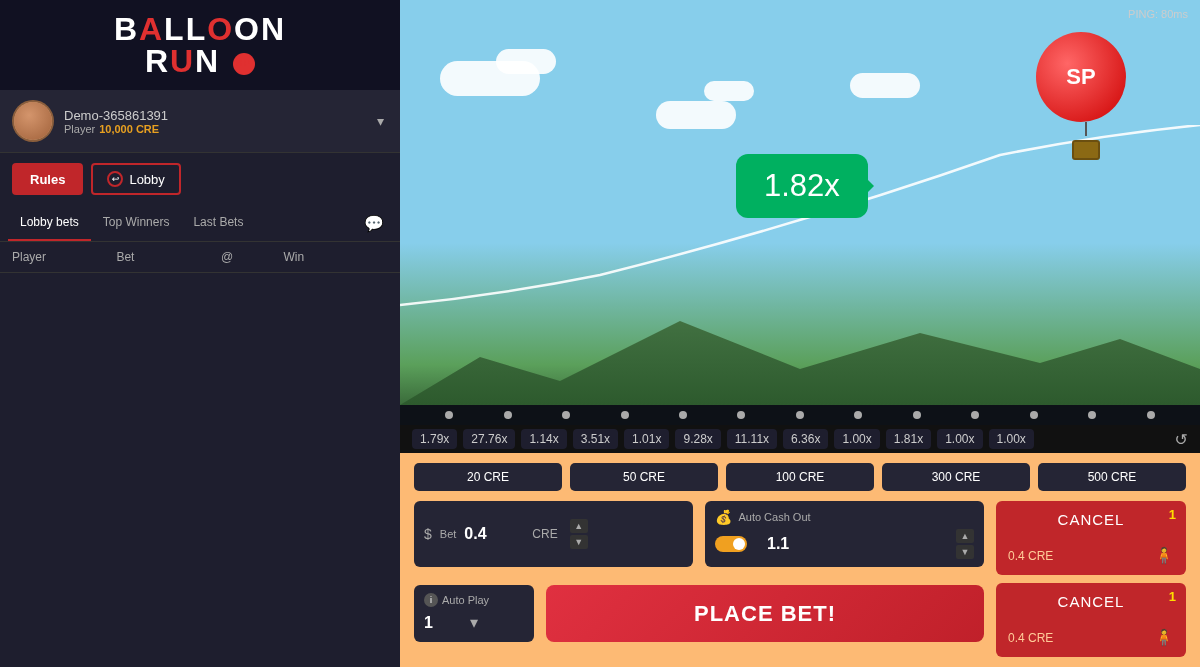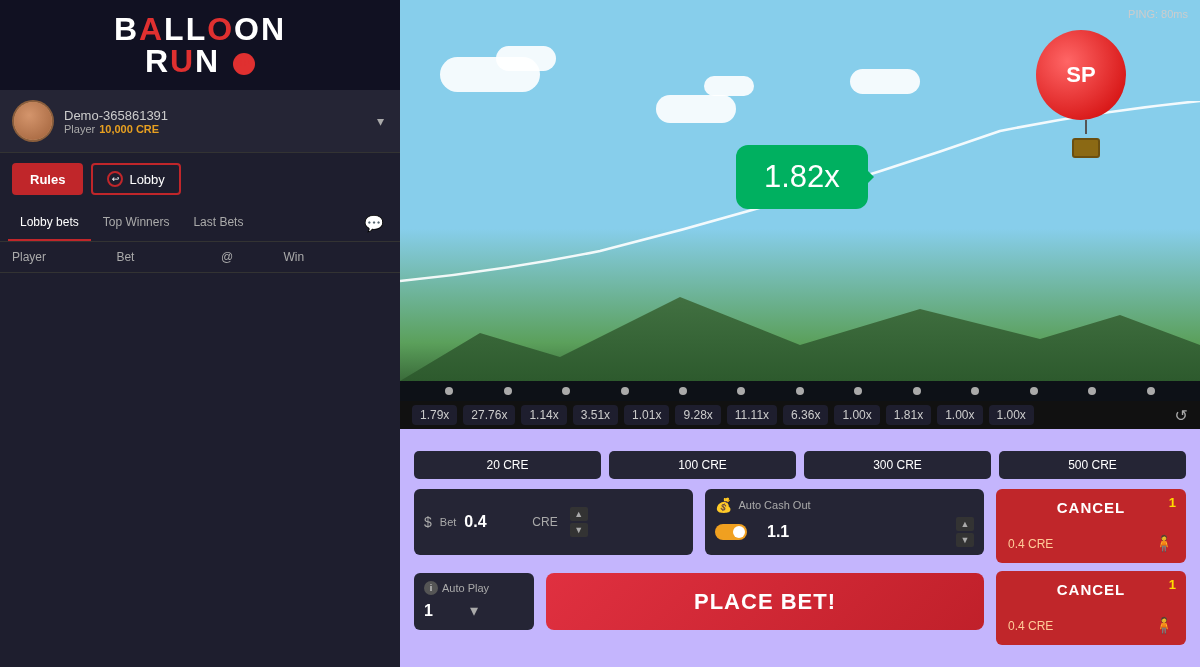--- a/index.html
+++ b/index.html
@@ -349,22 +349,22 @@
 
     .hist-icon {
       margin-left: auto;
       color: #aaa;
       font-size: 16px;
       cursor: pointer;
     }
 
     
     .betting-controls {
-      background: #c4b5fd;
-      padding: 22px 14px;
+      background: #fdba74;
+      padding: 10px 14px;
     }
 
     .bet-amounts-row {
       display: flex;
       gap: 8px;
       margin-bottom: 10px;
     }
 
     .bet-chip {
       background: #252535;
@@ -578,21 +578,21 @@
       border-radius: 8px;
       font-size: 22px;
       font-weight: 900;
       cursor: pointer;
       letter-spacing: 1px;
     }
 
     .cancel-text {
       color: white;
       font-size: 16px;
-      font-weight: 700;
+      font-weight: 400;
       letter-spacing: 1px;
     }
 
     .main-content-row {
       display: flex;
       gap: 12px;
       align-items: stretch;
     }
 
     .left-controls {
@@ -769,20 +769,21 @@
     <div class="hist-item">1.81x</div>
     <div class="hist-item">1.00x</div>
     <div class="hist-item">1.00x</div>
     <div class="hist-icon">↺</div>
   </div>
 
   <div class="betting-controls">
 
     <div class="bet-amounts-row">
       <button class="bet-chip">20 CRE</button>
+      <button class="bet-chip">50 CRE</button>
       <button class="bet-chip">100 CRE</button>
       <button class="bet-chip">300 CRE</button>
       <button class="bet-chip">500 CRE</button>
     </div>
 
     <div class="main-content-row">
       <div class="left-controls">
 
         <div class="bet-inputs-row">
 

